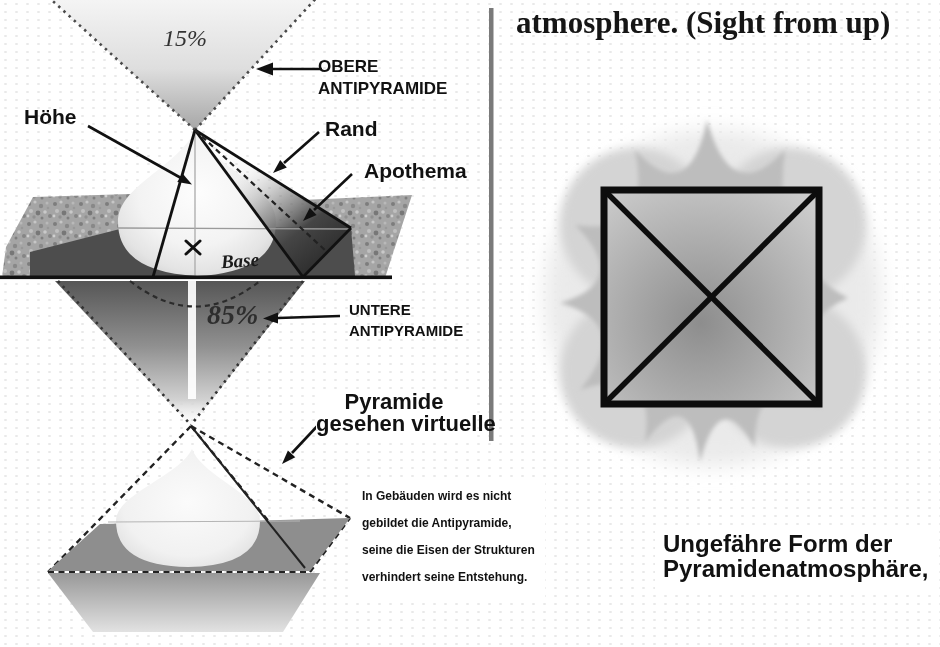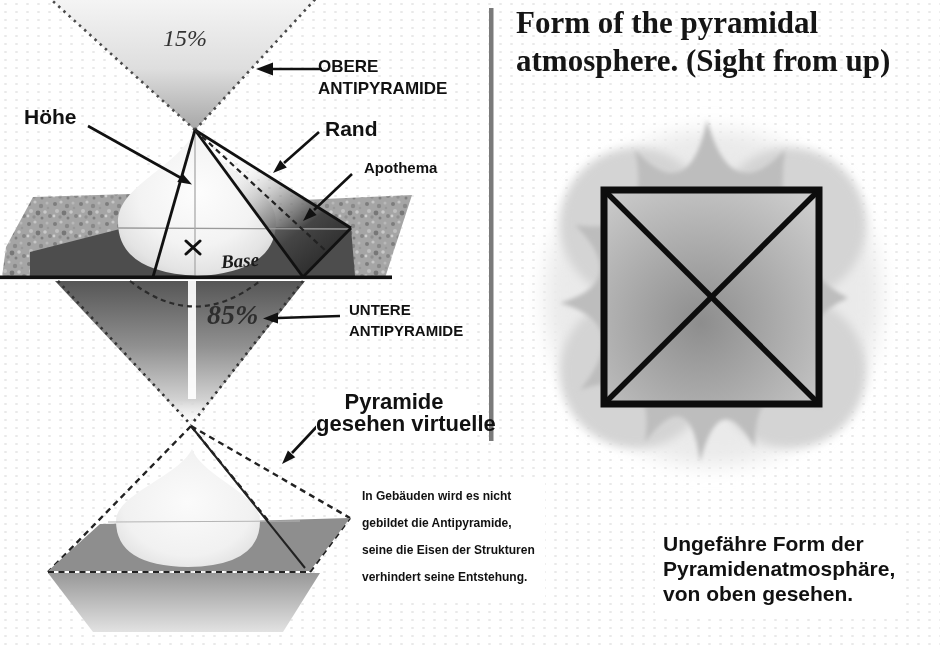--- a/index.html
+++ b/index.html
@@ -7,30 +7,30 @@
   #stage{
     position:relative;width:940px;height:647px;overflow:hidden;background:#fff;
     background-image:radial-gradient(circle,#e9e9e9 1px,rgba(255,255,255,0) 1.4px);
     background-size:11px 8px;
   }
   #diagram-svg{position:absolute;left:0;top:0;}
   .lbl{position:absolute;color:#111;font-weight:bold;white-space:nowrap;}
   .serif{font-family:"Liberation Serif",serif;}
   .lbl-hoehe{left:24px;top:105px;font-size:21px;}
   .lbl-rand{left:325px;top:117px;font-size:21px;}
-  .lbl-apothema{left:364px;top:159px;font-size:15px;}
+  .lbl-apothema{left:364px;top:159px;font-size:21px;}
   .lbl-pct15{left:163px;top:25px;font-size:24px;font-style:italic;font-weight:normal;color:#333;}
   .lbl-pct85{left:207px;top:299px;font-size:28px;font-style:italic;font-weight:bold;color:#2e2e2e;}
   .lbl-base{left:221px;top:250px;font-size:19px;font-style:italic;color:#1a1a1a;transform:rotate(-4deg);}
   .lbl-obere{left:318px;top:56px;width:156px;text-align:left;font-size:17px;line-height:22px;}
   .lbl-untere{left:349px;top:299px;font-size:15px;line-height:21px;}
   .lbl-virtual{left:316px;top:389px;width:156px;text-align:center;font-size:22px;line-height:22px;background:#fff;padding:2px 0;}
   .lbl-note{left:352px;top:477px;font-size:12px;line-height:27px;background:#fff;padding:6px 10px 8px 10px;}
   .lbl-title{left:516px;top:4px;font-size:31px;line-height:38px;color:#151515;}
-  .lbl-caption{left:655px;top:525px;font-size:21px;line-height:25px;background:#fff;padding:6px 10px 8px 8px;}
+  .lbl-caption{left:655px;top:525px;font-size:24px;line-height:25px;background:#fff;padding:6px 10px 8px 8px;}
 </style>
 </head>
 <body>
 
 <div id="stage">
 
 <svg id="diagram-svg" width="940" height="647" viewBox="0 0 940 647">
   <defs>
     <linearGradient id="coneTop" x1="0" y1="0" x2="0" y2="1">
       <stop offset="0" stop-color="#f6f6f6"></stop>
@@ -216,22 +216,20 @@
     <div>gesehen virtuelle</div>
   </div>
   <div class="lbl lbl-note">
     <div>In Gebäuden wird es nicht</div>
     <div>gebildet die Antipyramide,</div>
     <div>seine die Eisen der Strukturen</div>
     <div>verhindert seine Entstehung.</div>
   </div>
 
   <div class="lbl lbl-title serif">
-    <div>Form of the pyramidal</div>
     <div>atmosphere. (Sight from up)</div>
   </div>
   <div class="lbl lbl-caption">
     <div>Ungefähre Form der</div>
     <div>Pyramidenatmosphäre,</div>
-    <div>von oben gesehen.</div>
   </div>
 
 </div>
 
 </body></html>

